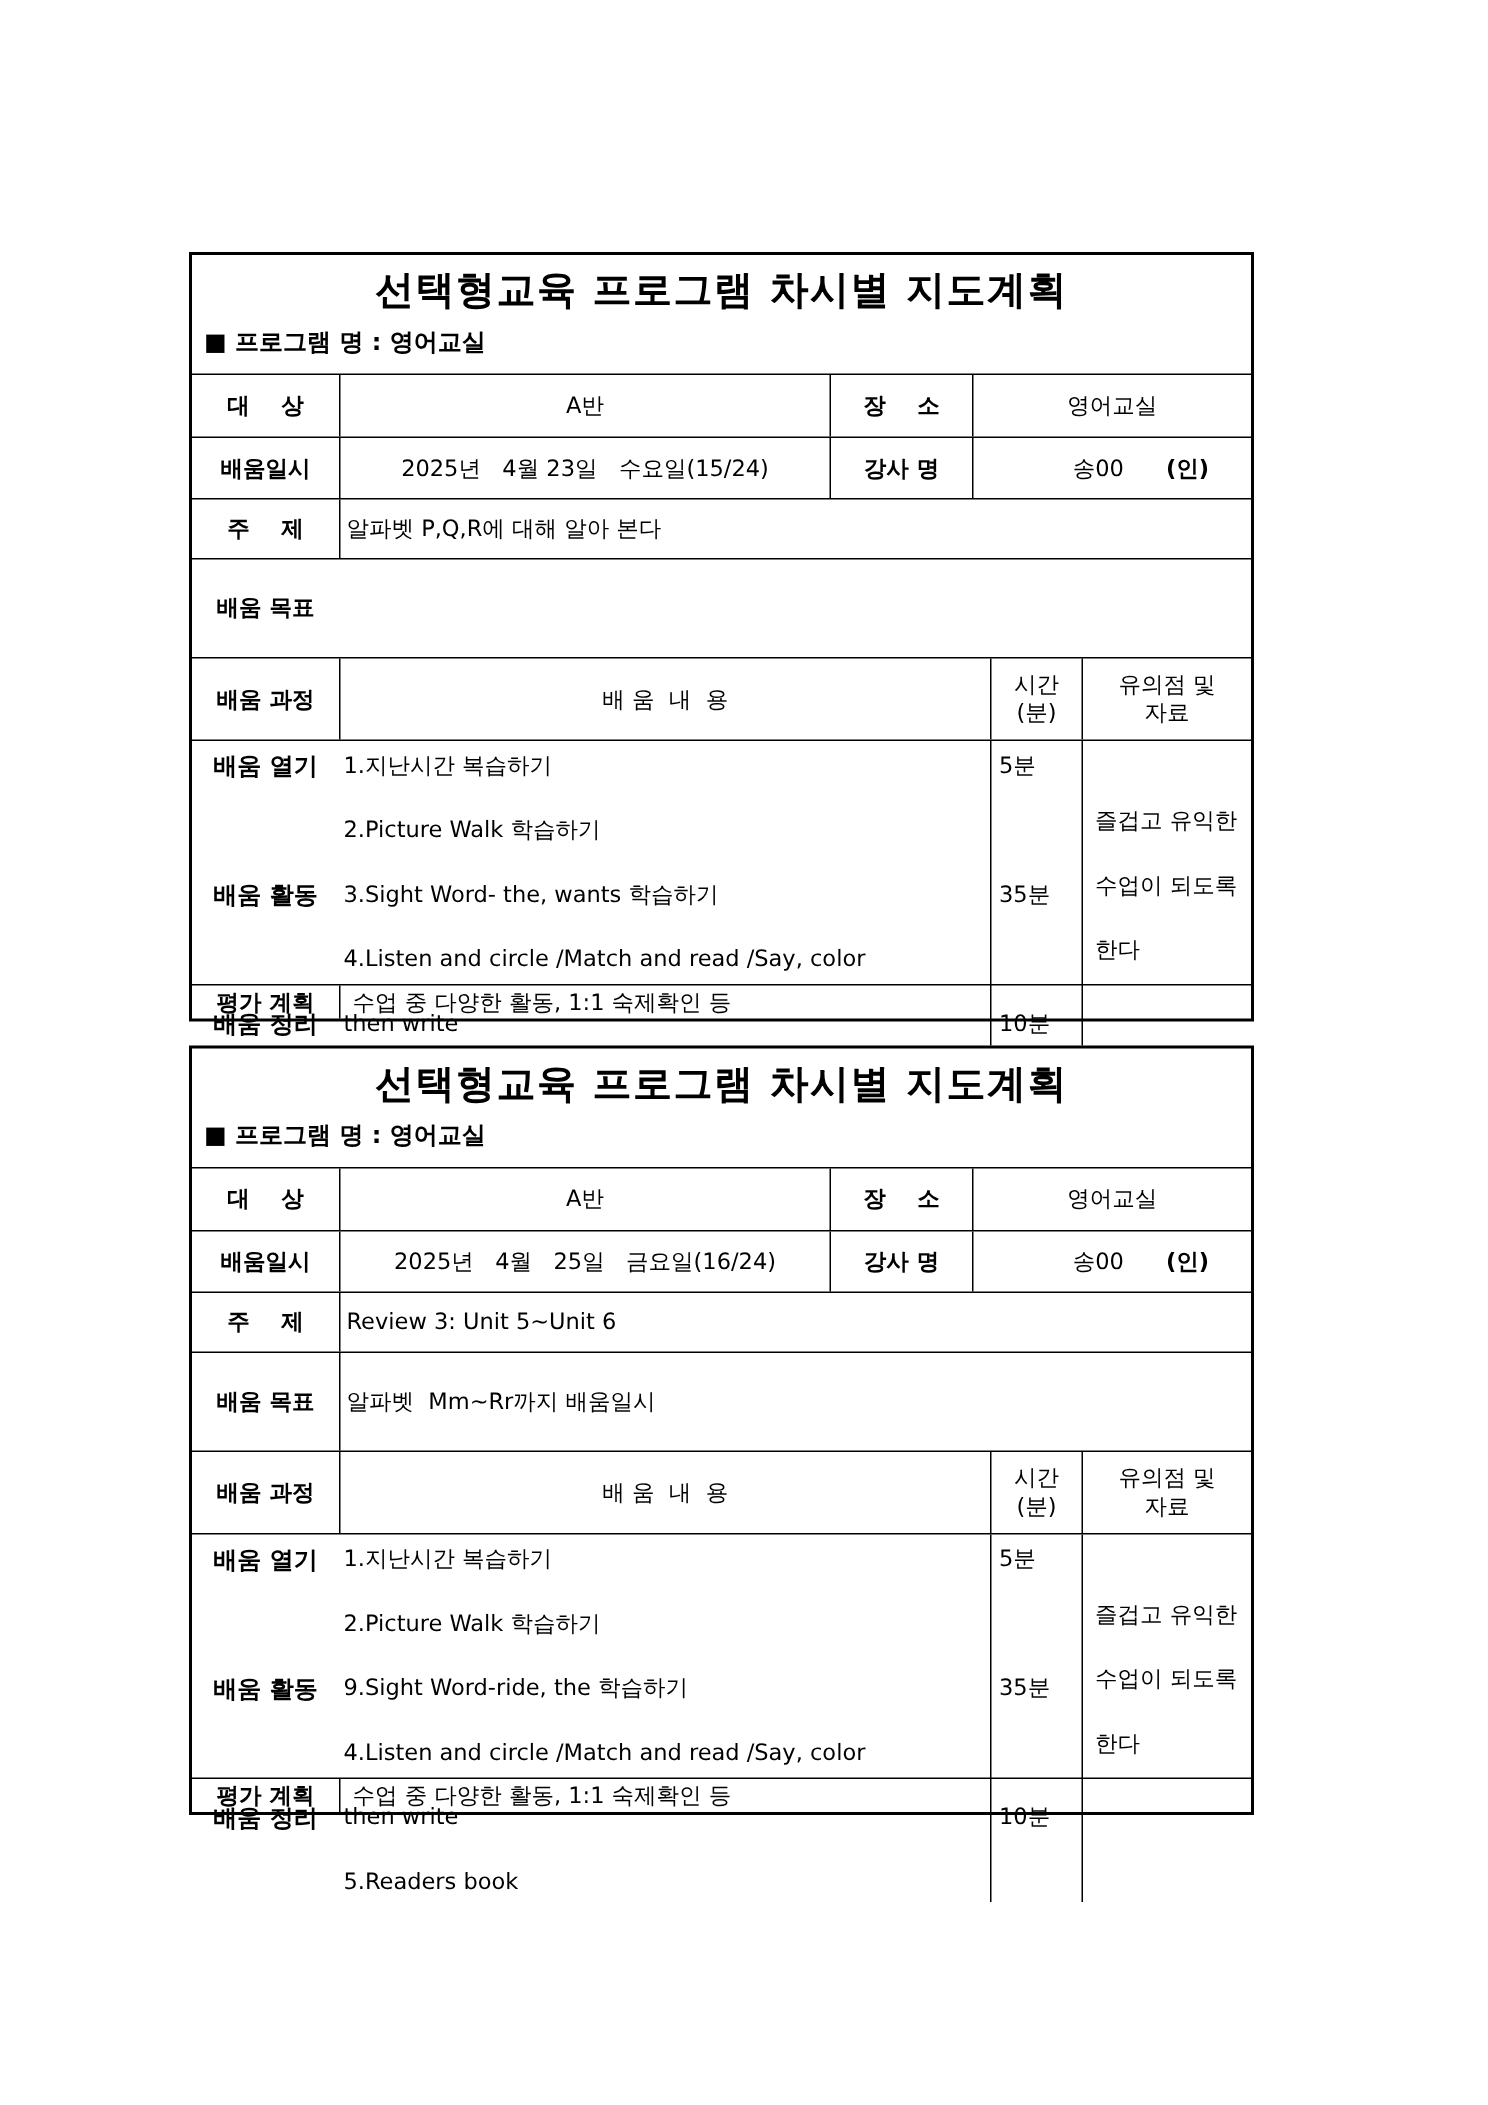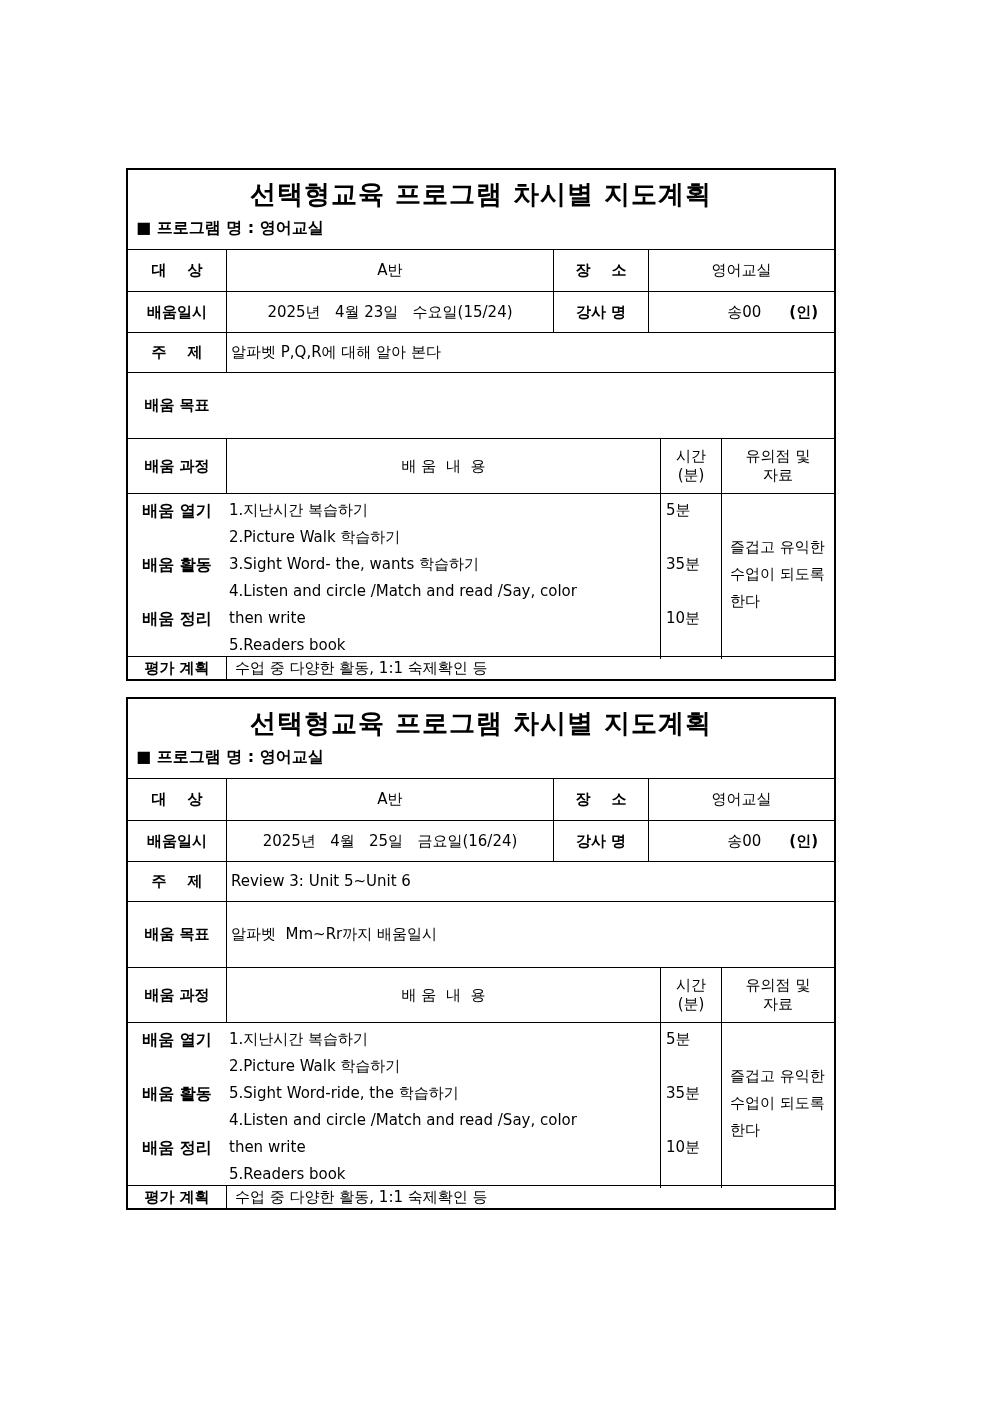--- a/index.html
+++ b/index.html
@@ -47,25 +47,25 @@
   .row-eval     { grid-template-columns: 98px 1fr; height: 23px; }
 
   .cell { display: flex; align-items: center; font-size: 15px; line-height: 19px; }
   .cell + .cell { border-left: 1px solid #000; }
   .cell.label { font-weight: bold; justify-content: center; white-space: pre; }
   .cell.center { justify-content: center; white-space: pre; }
   .cell.start { justify-content: flex-start; padding-left: 4px; white-space: pre; }
   .cell.eval-value { padding-left: 8px; }
   .cell.stack { flex-direction: column; justify-content: center; text-align: center; }
 
-  .cell.instructor { justify-content: flex-end; padding-right: 16px; gap: 28px; white-space: pre; }
+  .cell.instructor { justify-content: flex-end; padding-right: 28px; gap: 28px; white-space: pre; }
   .seal { font-weight: bold; }
 
   
-  .col-lines { display: flex; flex-direction: column; padding-top: 3px; }
+  .col-lines { display: flex; flex-direction: column; padding-top: 3px; gap: 16px; }
   .col-lines .ln { height: 27px; line-height: 27px; white-space: pre; overflow: hidden; }
   .labels-col .ln { font-weight: bold; text-align: center; }
   .content-col { padding-left: 3px; }
   .time-col { padding-left: 5px; }
   .note-col { padding-top: 40px; padding-left: 8px; }
   .note-col .ln { height: 27px; line-height: 27px; white-space: pre; }
 </style>
 </head>
 <body>
 
@@ -205,21 +205,21 @@
         <div class="ln">배움 열기</div>
         <div class="ln"></div>
         <div class="ln">배움 활동</div>
         <div class="ln"></div>
         <div class="ln">배움 정리</div>
         <div class="ln"></div>
       </div>
       <div class="cell col-lines content-col" style="display:flex;align-items:stretch;">
         <div class="ln">1.지난시간 복습하기</div>
         <div class="ln">2.Picture Walk 학습하기</div>
-        <div class="ln">5.Sight Word-ride, the 학습하기</div>
+        <div class="ln">9.Sight Word-ride, the 학습하기</div>
         <div class="ln">4.Listen and circle /Match and read /Say, color</div>
         <div class="ln">then write</div>
         <div class="ln">5.Readers book</div>
       </div>
       <div class="cell col-lines time-col" style="display:flex;align-items:stretch;">
         <div class="ln">5분</div>
         <div class="ln"></div>
         <div class="ln">35분</div>
         <div class="ln"></div>
         <div class="ln">10분</div>

